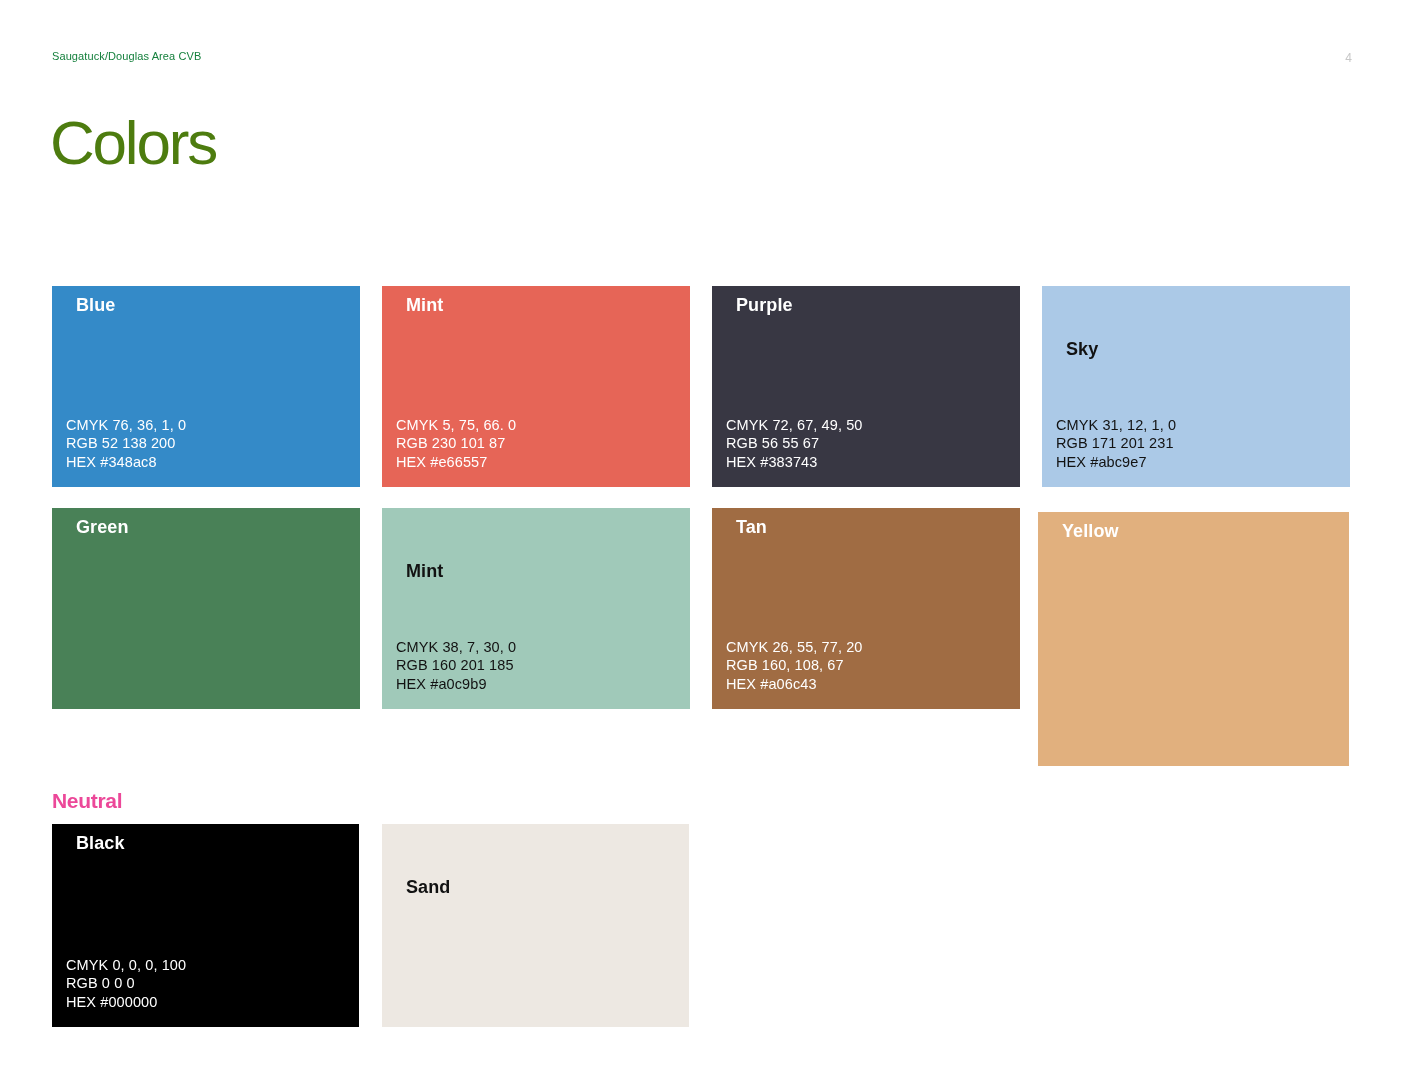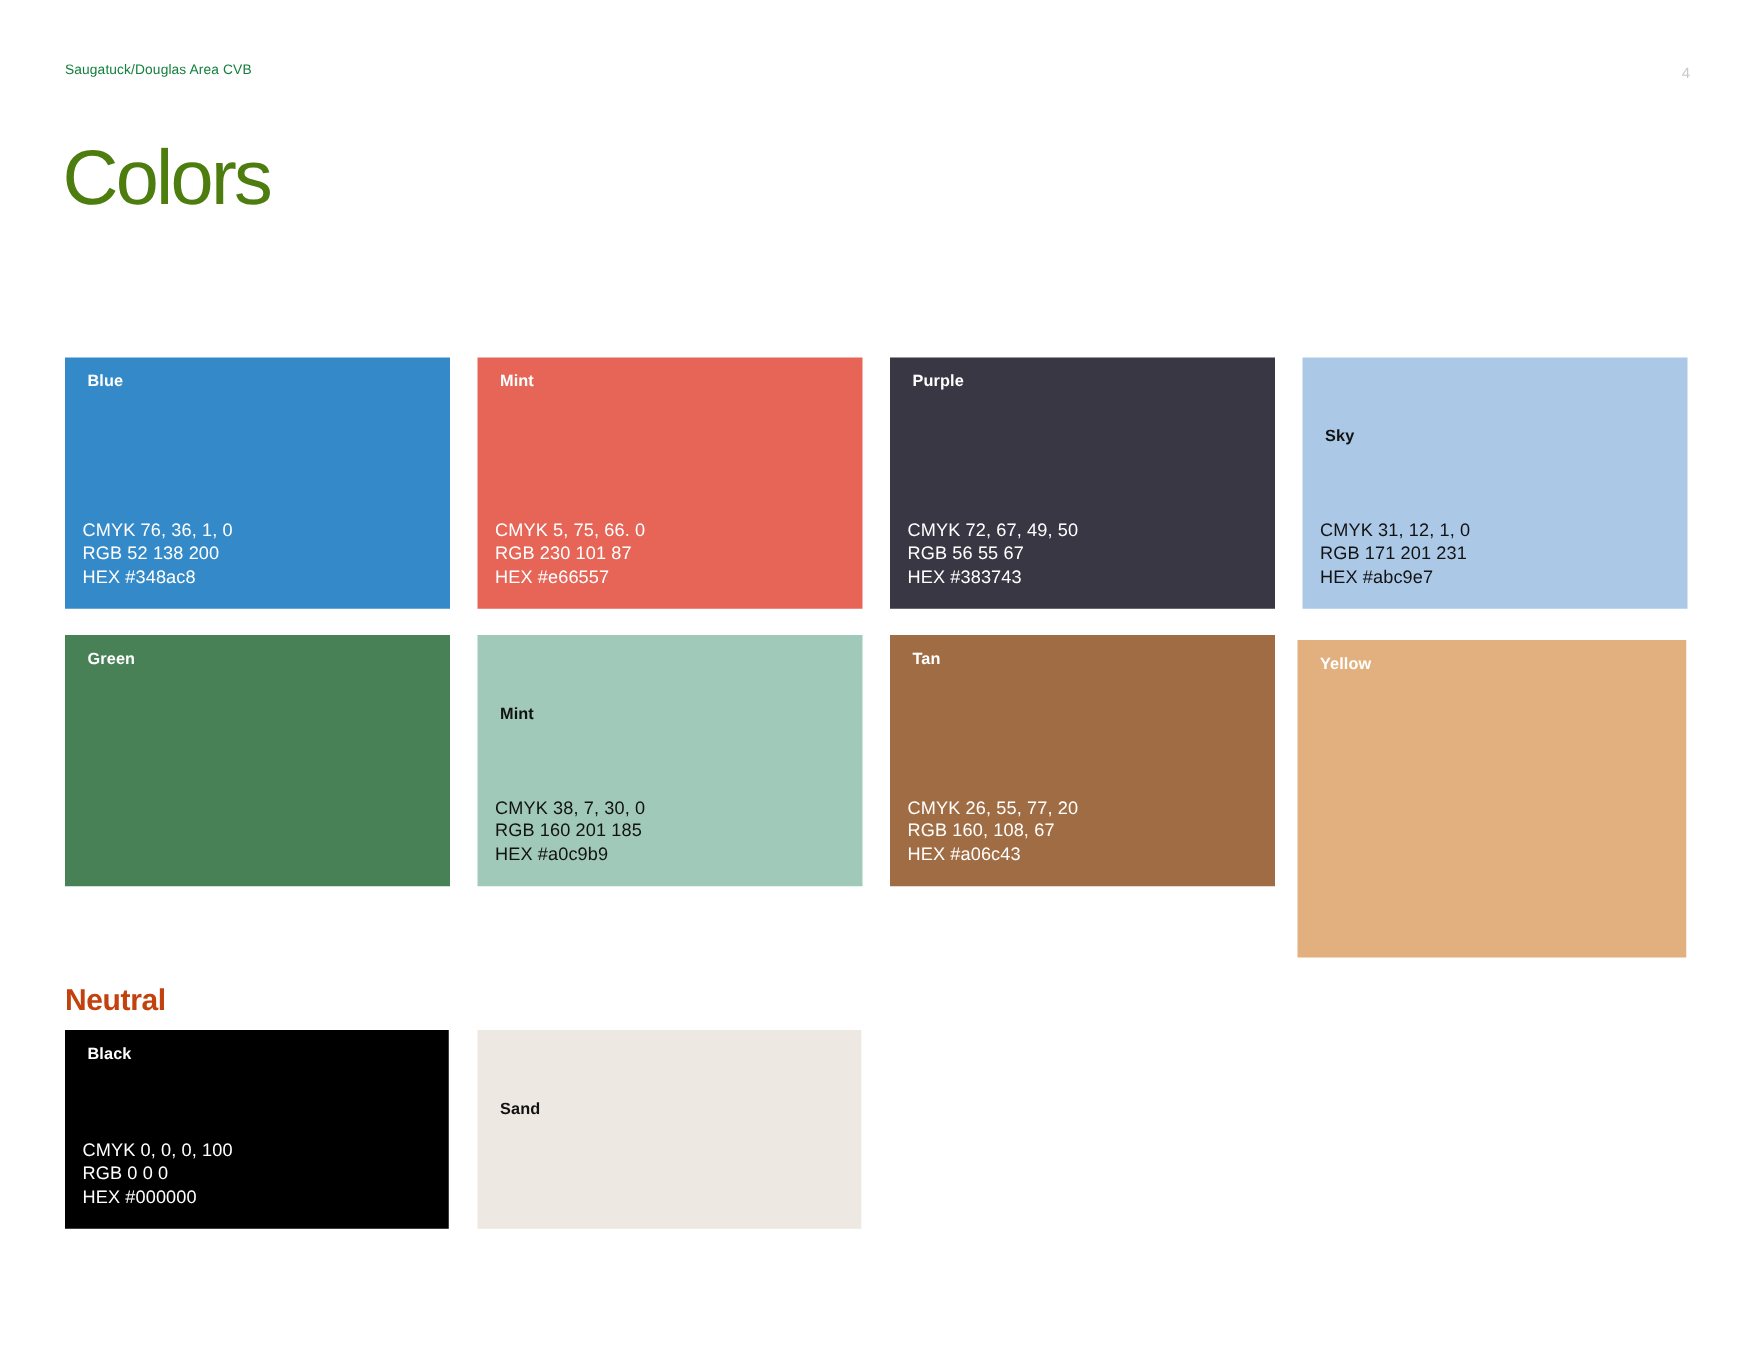--- a/index.html
+++ b/index.html
@@ -63,26 +63,27 @@
     width: 1300px;
   }
   .swatch {
     position: absolute;
     width: 308px;
     height: 201px;
     box-sizing: border-box;
   }
   .swatch .sw-name {
     position: absolute;
-    left: 18px;
+    left: 0;
     top: 11px;
-    font-size: 13px;
+    font-size: 18px;
     font-weight: bold;
     letter-spacing: 0.1px;
     line-height: 16px;
+    padding-left: 24px;
   }
   .swatch .sw-specs {
     position: absolute;
     left: 14px;
     bottom: 16px;
     font-size: 14.5px;
     line-height: 18.5px;
     letter-spacing: 0.1px;
   }
   .swatch .sw-specs div { white-space: nowrap; }
@@ -90,35 +91,35 @@
   .swatch.light-text .sw-name,
   .swatch.light-text .sw-specs { color: #ffffff; }
   .swatch.dark-text .sw-name,
   .swatch.dark-text .sw-specs { color: #121212; margin-top: 44px; }
 
   
   .neutral-heading {
     position: absolute;
     left: 52px;
     top: 789px;
-    font-size: 24px;
+    font-size: 21px;
     line-height: 24px;
     font-weight: bold;
     letter-spacing: -0.3px;
-    color: #c2410c;
+    color: #ec4899;
   }
   .neutral-grid {
     position: absolute;
     left: 52px;
     top: 824px;
     width: 700px;
   }
   .neutral-grid .swatch {
     width: 307px;
-    height: 159px;
+    height: 203px;
   }
 </style>
 </head>
 <body>
 
 <div class="doc-header">
   <div class="brand">Saugatuck/Douglas Area CVB</div>
   <div class="page-num">4</div>
 </div>
 

